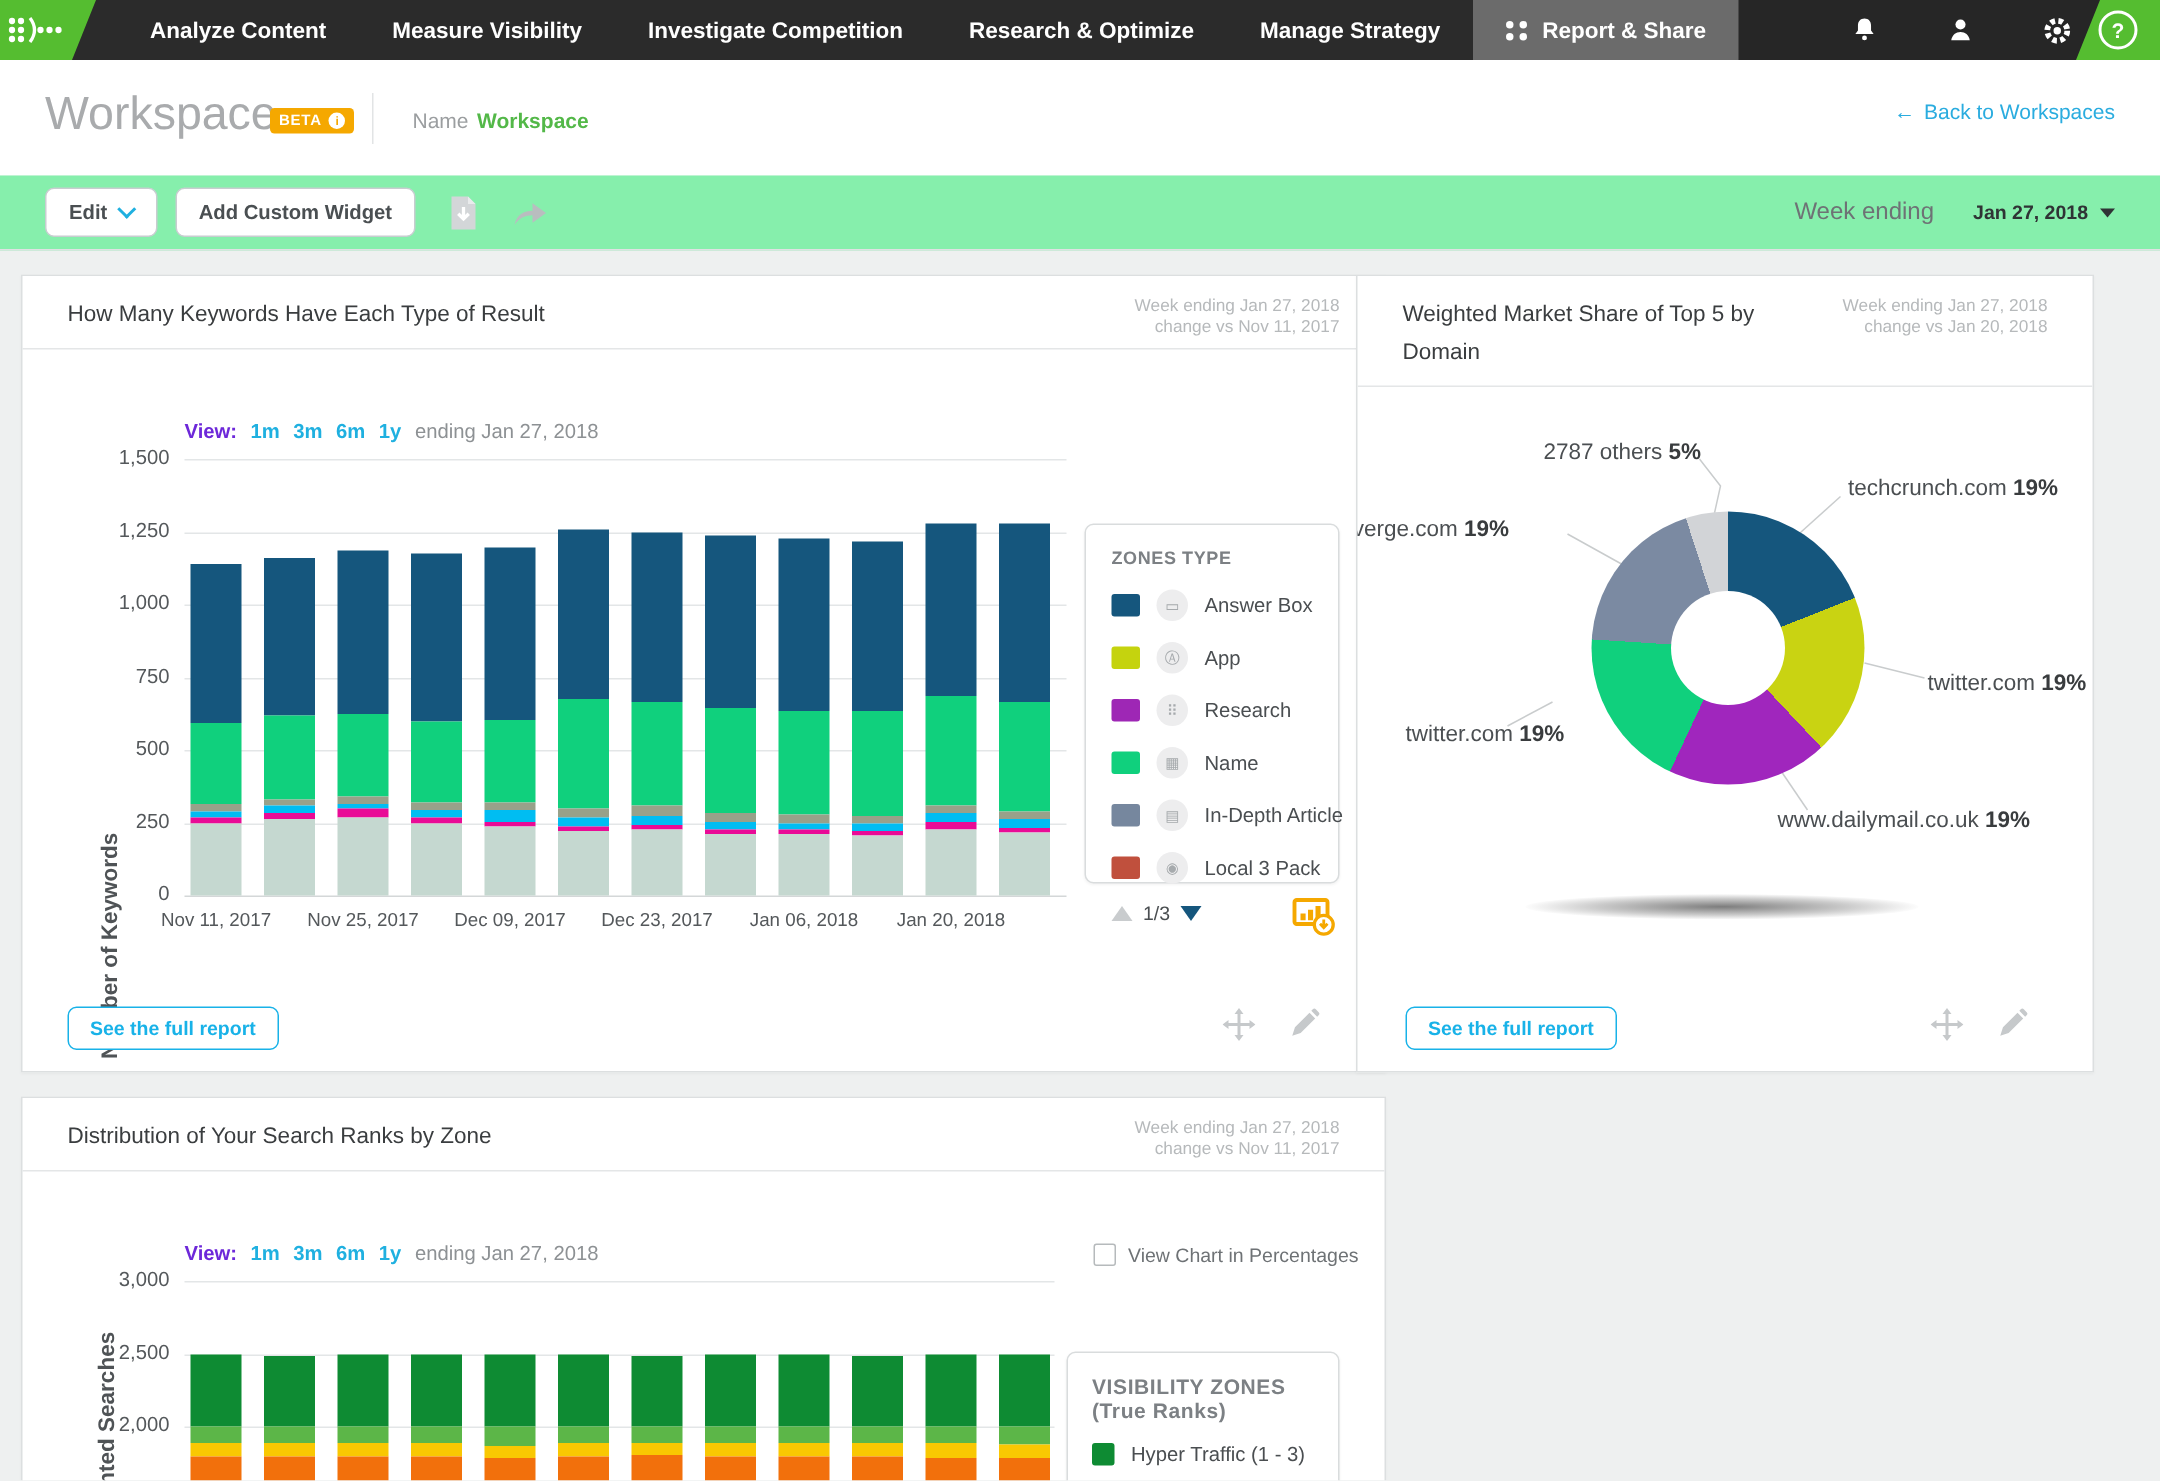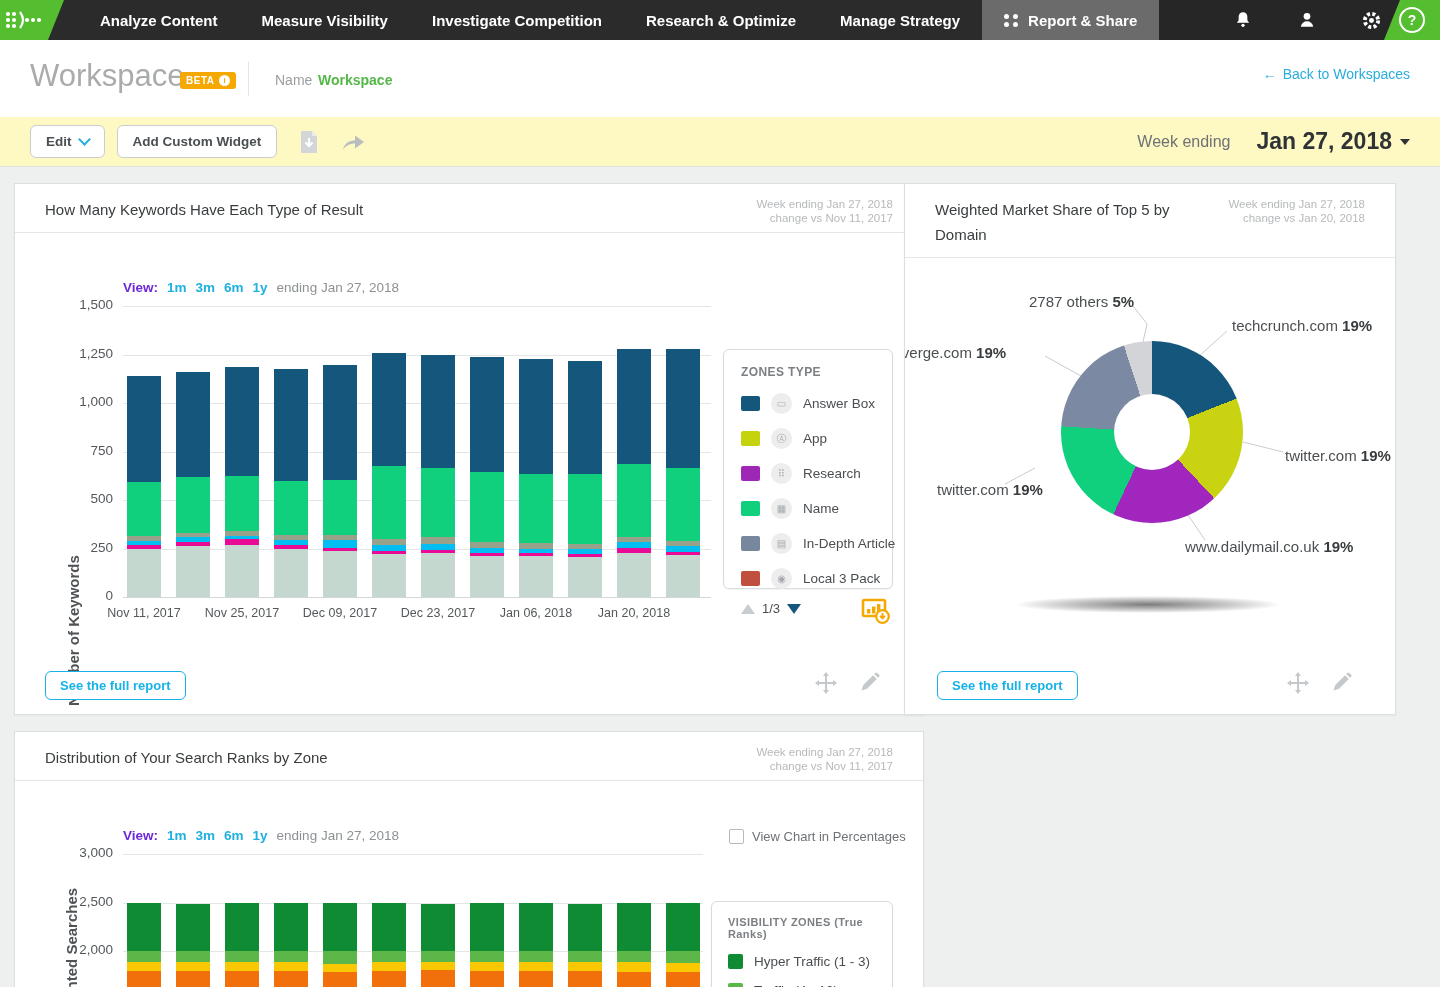--- a/index.html
+++ b/index.html
@@ -24,27 +24,27 @@
   .hdr{position:absolute;left:0;top:40px;width:1440px;height:77px;background:#fff;}
   .hdr-title{position:absolute;left:30px;top:18px;font-size:31px;color:#a9abad;font-weight:400;}
   .beta-badge{position:absolute;left:180px;top:32px;background:#f5a800;border-radius:3px;color:#fff;font-size:10px;font-weight:700;padding:3px 6px;display:flex;align-items:center;gap:5px;letter-spacing:.5px;}
   .beta-i{width:11px;height:11px;background:#fff;color:#f5a800;border-radius:50%;font-size:8px;font-weight:700;display:flex;align-items:center;justify-content:center;font-style:normal;}
   .hdr-div{position:absolute;left:248px;top:22px;width:1px;height:34px;background:#e2e4e5;}
   .hdr-name-label{position:absolute;left:275px;top:32px;font-size:14px;color:#9b9ea0;}
   .hdr-name-value{position:absolute;left:318px;top:32px;font-size:14px;color:#53b848;font-weight:700;cursor:pointer;}
   .back-link{position:absolute;right:30px;top:26px;font-size:14px;color:#2aacdf;cursor:pointer;display:flex;gap:6px;align-items:center;}
 
   
-  .toolbar{position:absolute;left:0;top:117px;width:1440px;height:49px;background:#fef9c3;border-bottom:1px solid #dfe2e3;display:flex;align-items:center;}
+  .toolbar{position:absolute;left:0;top:117px;width:1440px;height:49px;background:#86efac;border-bottom:1px solid #dfe2e3;display:flex;align-items:center;}
   .btn{border:1px solid #c8cdd0;border-radius:6px;background:#fff;font-family:inherit;font-weight:700;font-size:13.5px;color:#4a4f52;padding:8px 15px;display:inline-flex;align-items:center;gap:8px;cursor:pointer;}
   .chev-dn{width:7px;height:7px;border-right:2.5px solid #1fb0e0;border-bottom:2.5px solid #1fb0e0;transform:rotate(45deg);margin-top:-4px;}
   .tb-icon{margin-left:22px;cursor:pointer;display:flex;align-items:center;}
   .week-area{position:absolute;right:30px;top:0;height:49px;display:flex;align-items:center;gap:26px;}
   .week-label{font-size:16px;color:#6e7275;}
-  .week-value{font-size:23px;color:#2f3335;font-weight:700;display:flex;align-items:center;gap:8px;cursor:pointer;}
+  .week-value{font-size:13px;color:#2f3335;font-weight:700;display:flex;align-items:center;gap:8px;cursor:pointer;}
   .tri-dn{width:0;height:0;border-left:5px solid transparent;border-right:5px solid transparent;border-top:6px solid #2f3335;}
 
   
   .card{position:absolute;background:#fff;border:1px solid #dcdfe0;box-shadow:0 1px 2px rgba(0,0,0,.04);}
   .card-hd{position:relative;padding:13px 30px 10px 30px;border-bottom:1px solid #e4e6e7;}
   .w-title{font-size:15px;color:#3a3d3f;line-height:25px;}
   .w-meta{position:absolute;right:30px;top:13px;font-size:11.5px;color:#b6b9bb;text-align:right;line-height:14px;}
   .w-meta.narrow{width:140px;}
   .view-row{position:absolute;font-size:13.5px;color:#8d9194;display:flex;gap:9px;align-items:center;}
   .view-label{font-weight:700;color:#6d28d9;}
@@ -545,21 +545,21 @@
         </div>
         <div class="bar" style="left: 651px; top: 171.082px; width: 34px; height: 86.524px;">
           <div class="bar-seg" style="height: 48.112px; background: rgb(14, 139, 51);"></div>
           <div class="bar-seg" style="height: 11.64px; background: rgb(92, 182, 72);"></div>
           <div class="bar-seg" style="height: 9.312px; background: rgb(249, 200, 2);"></div>
           <div class="bar-seg" style="height: 17.46px; background: rgb(242, 112, 12);"></div>
         </div>
       </div>
 
     <div class="legend-box" style="left:696px;top:169px;width:182px;height:150px;padding:14px 16px;">
-      <div class="legend-title" style="font-size:11px;">VISIBILITY ZONES (True Ranks)</div>
+      <div class="legend-title" style="font-size:14px;">VISIBILITY ZONES (True Ranks)</div>
       <div id="zn-legend-items">
           <div class="legend-row">
             <span class="swatch sq" style="background: rgb(14, 139, 51);"></span>
             <span class="legend-label">Hyper Traffic (1 - 3)</span>
           </div>
           <div class="legend-row">
             <span class="swatch sq" style="background: rgb(92, 182, 72);"></span>
             <span class="legend-label">Traffic (4 - 10)</span>
           </div>
         </div>

